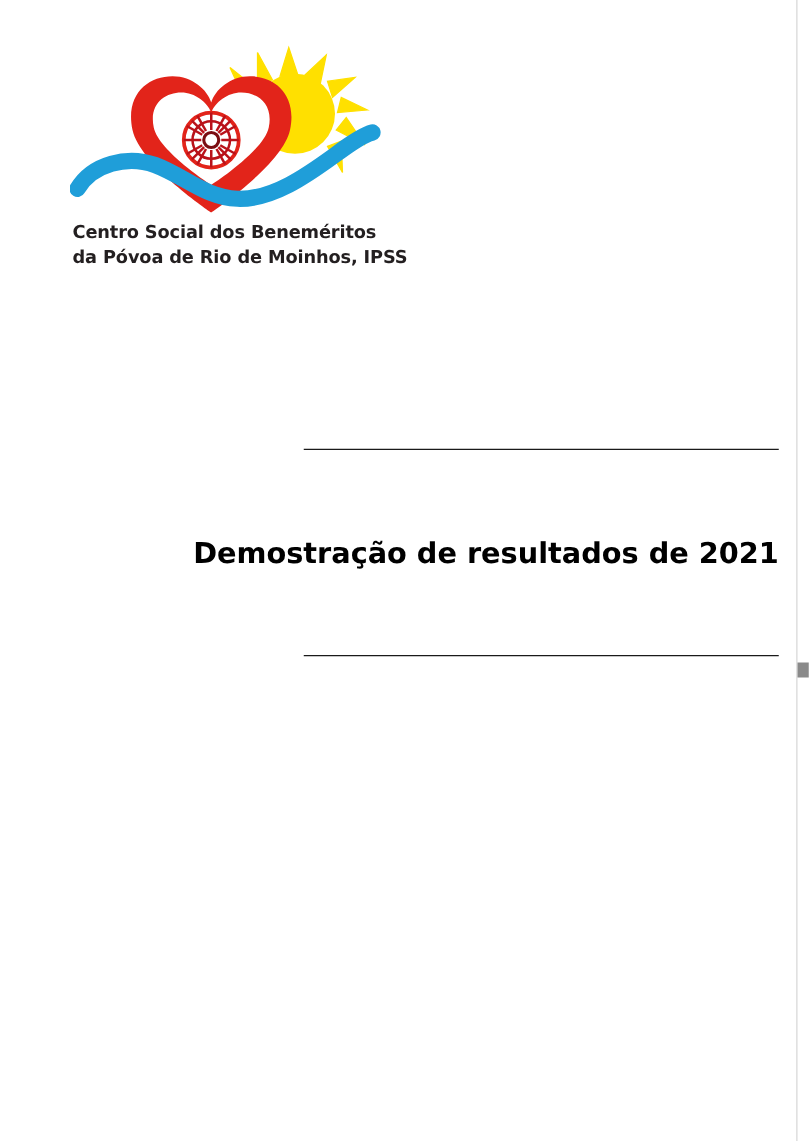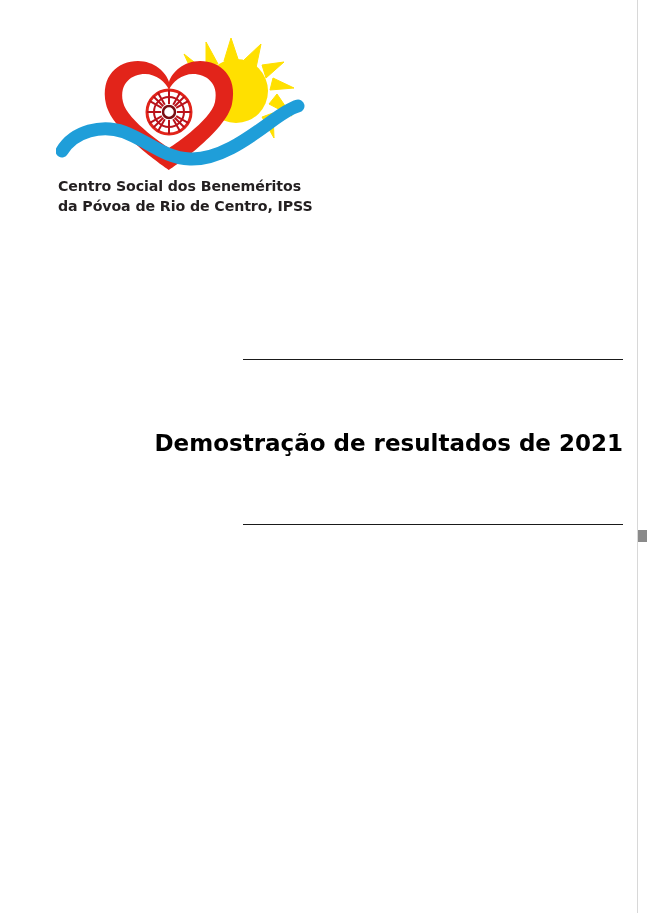--- a/index.html
+++ b/index.html
@@ -150,21 +150,21 @@
           <line x1="-19.5" y1="11.2" x2="-7.2" y2="4.2"></line>
           <line x1="19.5" y1="11.2" x2="7.2" y2="4.2"></line>
         </g>
       </g>
 
       <path d="M6,123 C18,103 46,96 68,104 C92,113 108,130 134,131 C162,132 190,112 212,96 C224,87 234,80 242,78" fill="none" stroke="#1f9ed9" stroke-width="13" stroke-linecap="round"></path>
     </svg>
 
     <div class="logo-text">
       <span class="l1">Centro Social dos Beneméritos</span>
-      <span class="l2">da Póvoa de Rio de Centro, IPSS</span>
+      <span class="l2">da Póvoa de Rio de Moinhos, IPSS</span>
     </div>
   </div>
 
   <div class="rule rule-top"></div>
   <div class="doc-title">Demostração de resultados de 2021</div>
   <div class="rule rule-bottom"></div>
 
 </div>
 
 <div class="page-edge">

